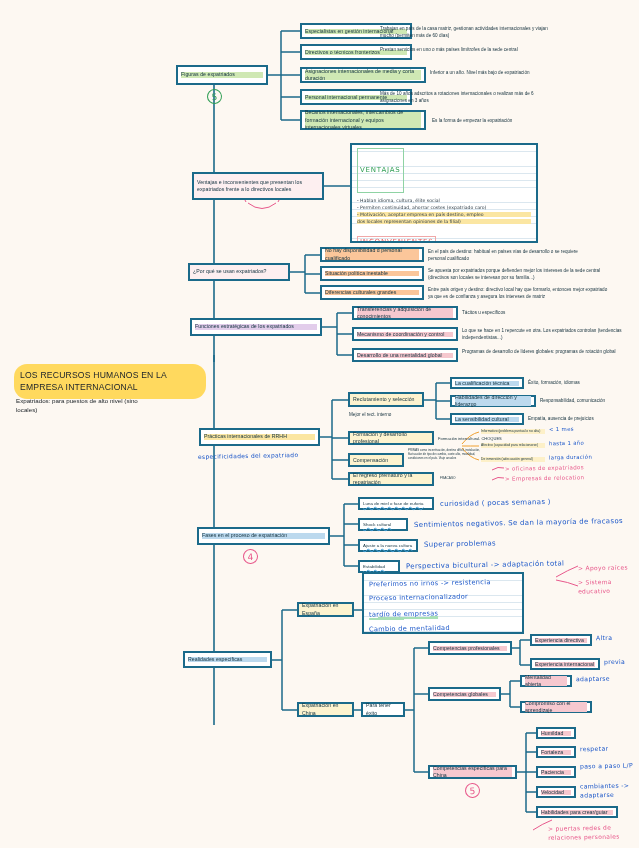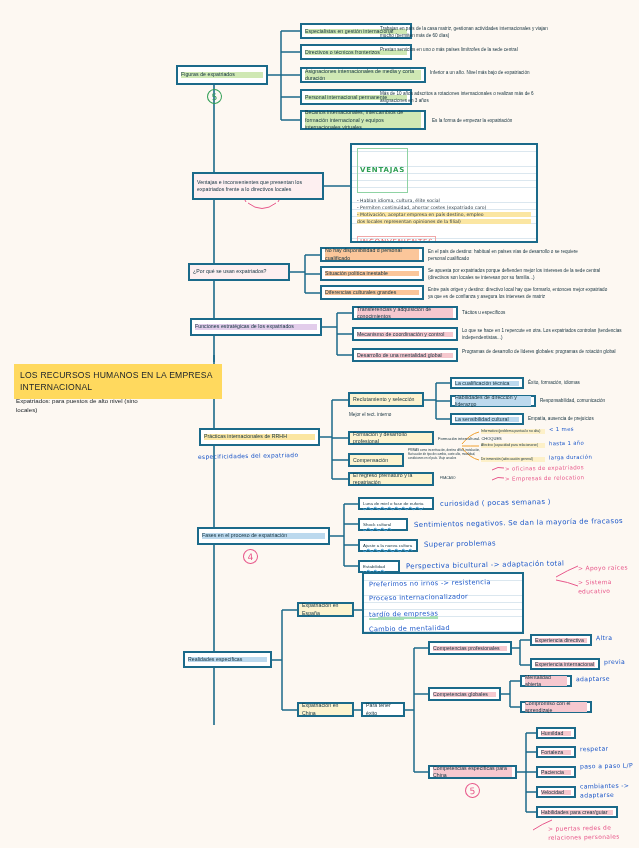--- a/index.html
+++ b/index.html
@@ -84,21 +84,21 @@
       repeating-linear-gradient(#ffffff 0 6.4px, #dbe7ef 6.4px 7.2px);
     padding:3px 5px;
     overflow:hidden;
   }
   .nh {
     font-family:"DejaVu Sans", sans-serif;
     font-size:7px;
     letter-spacing:.8px;
     line-height:1.5;
   }
-  .nh.green { color:#2f9e54; border:1px solid #8fd3a4; display:inline-block; padding:16px 2px;font-weight:bold; }
+  .nh.green { color:#2f9e54; border:1px solid #8fd3a4; display:inline-block; padding:16px 2px; }
   .nh.red   { color:#e05a5a; border:1px solid #f0a8a8; display:inline-block; padding:0 2px; }
   .nline {
     font-family:"DejaVu Sans", sans-serif;
     font-size:4.6px;
     line-height:1.57;
     color:#2b3b46;
     white-space:nowrap;
   }
   .nline.y { background:linear-gradient(transparent 15%, #fbe6a2 15%, #fbe6a2 92%, transparent 92%); }
   .nline.p { background:linear-gradient(transparent 15%, #f7cdd2 15%, #f7cdd2 92%, transparent 92%); }
@@ -235,21 +235,21 @@
     <g stroke="#e8598c" stroke-width="1" fill="none">
       <path d="M492,470 Q498,466 504,468"></path>
       <path d="M492,480 Q498,476 504,478"></path>
       <path d="M556,577 Q568,570 578,566"></path>
       <path d="M556,580 Q568,582 578,586"></path>
       <path d="M487,608 Q498,604 512,602"></path>
       <path d="M533,830 Q542,824 552,820"></path>
     </g>
   </svg>
 
-  <div class="title-box" style="left:14px; top:364px; width:208px;">LOS RECURSOS HUMANOS EN LA EMPRESA INTERNACIONAL</div>
+  <div class="title-box" style="left:14px; top:364px; width:192px;border-radius:13px;">LOS RECURSOS HUMANOS EN LA EMPRESA INTERNACIONAL</div>
   <div class="subtitle" style="left:16px; top:396px; width:140px;">Expatriados: para puestos de alto nivel (sino locales)</div>
 
   <div class="node fill-plain" style="left:176px; top:65px; width:92px; height:20px;">
     <span class="hl-green">Figuras de expatriados</span>
   </div>
   <div class="circnum" style="left:207px; top:89px;">5</div>
 
   <div class="node" style="left:300px; top:23px; width:112px; height:16px;">
     <span class="hl-green">Especialistas en gestión internacional</span>
   </div>

